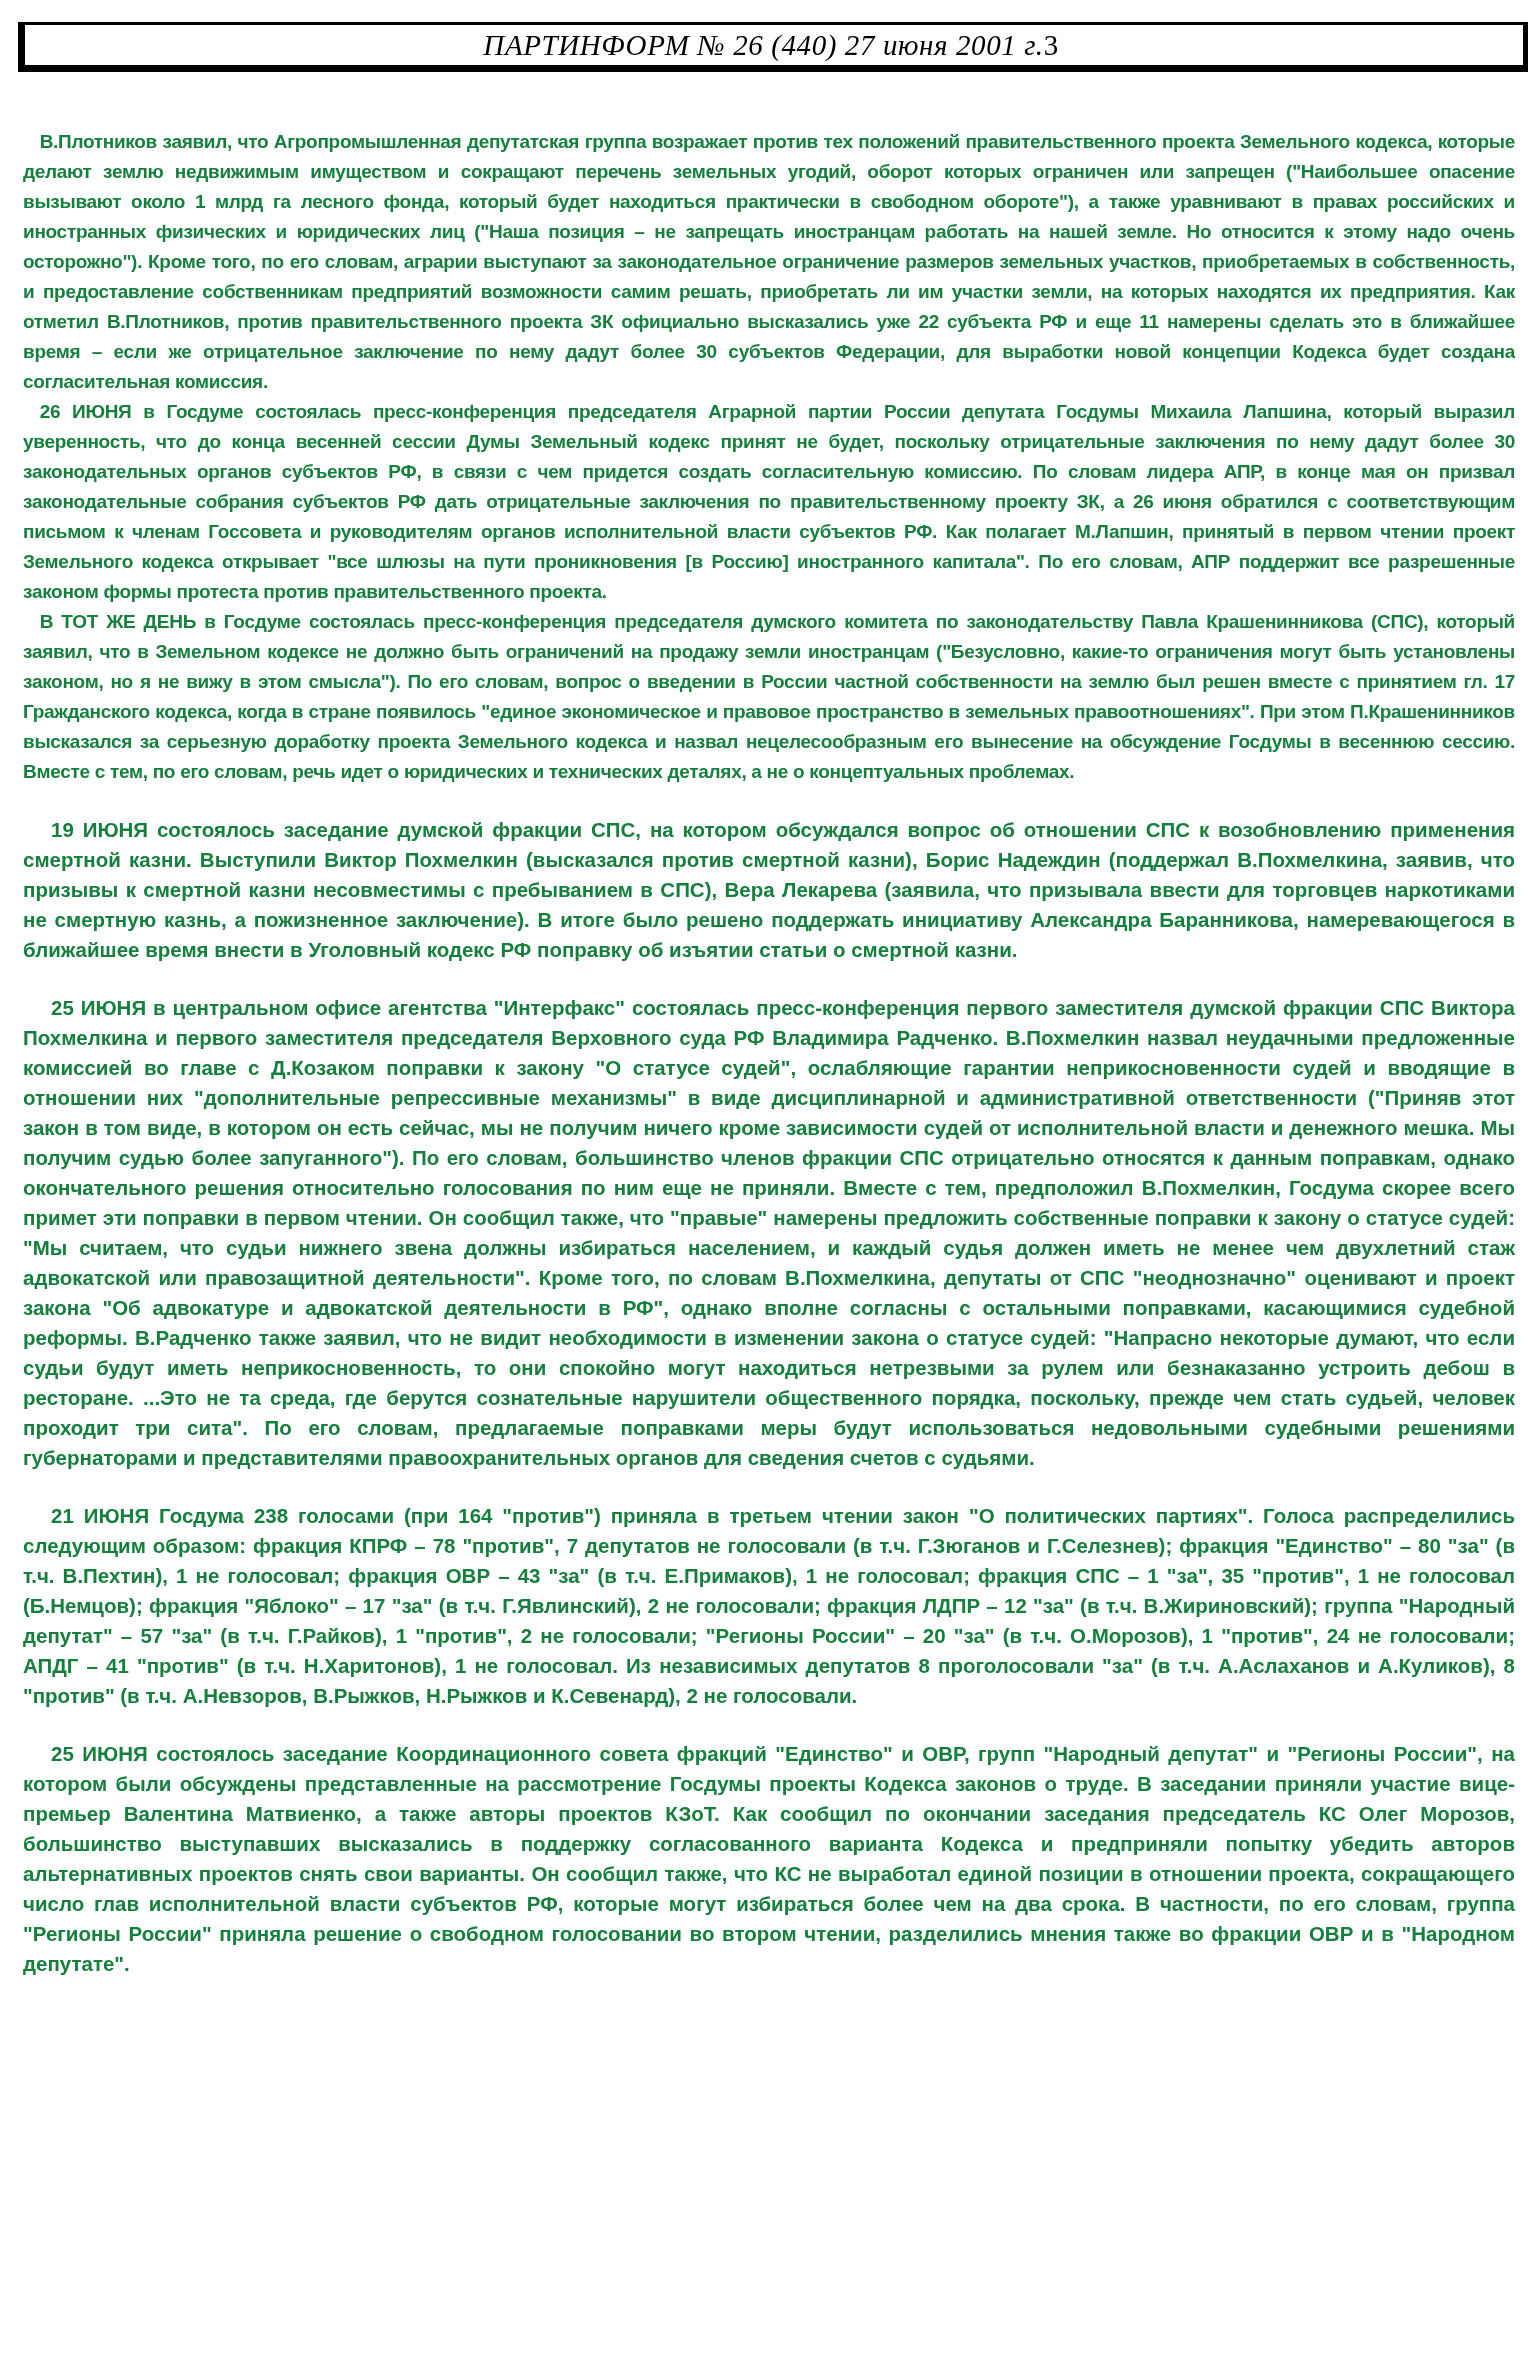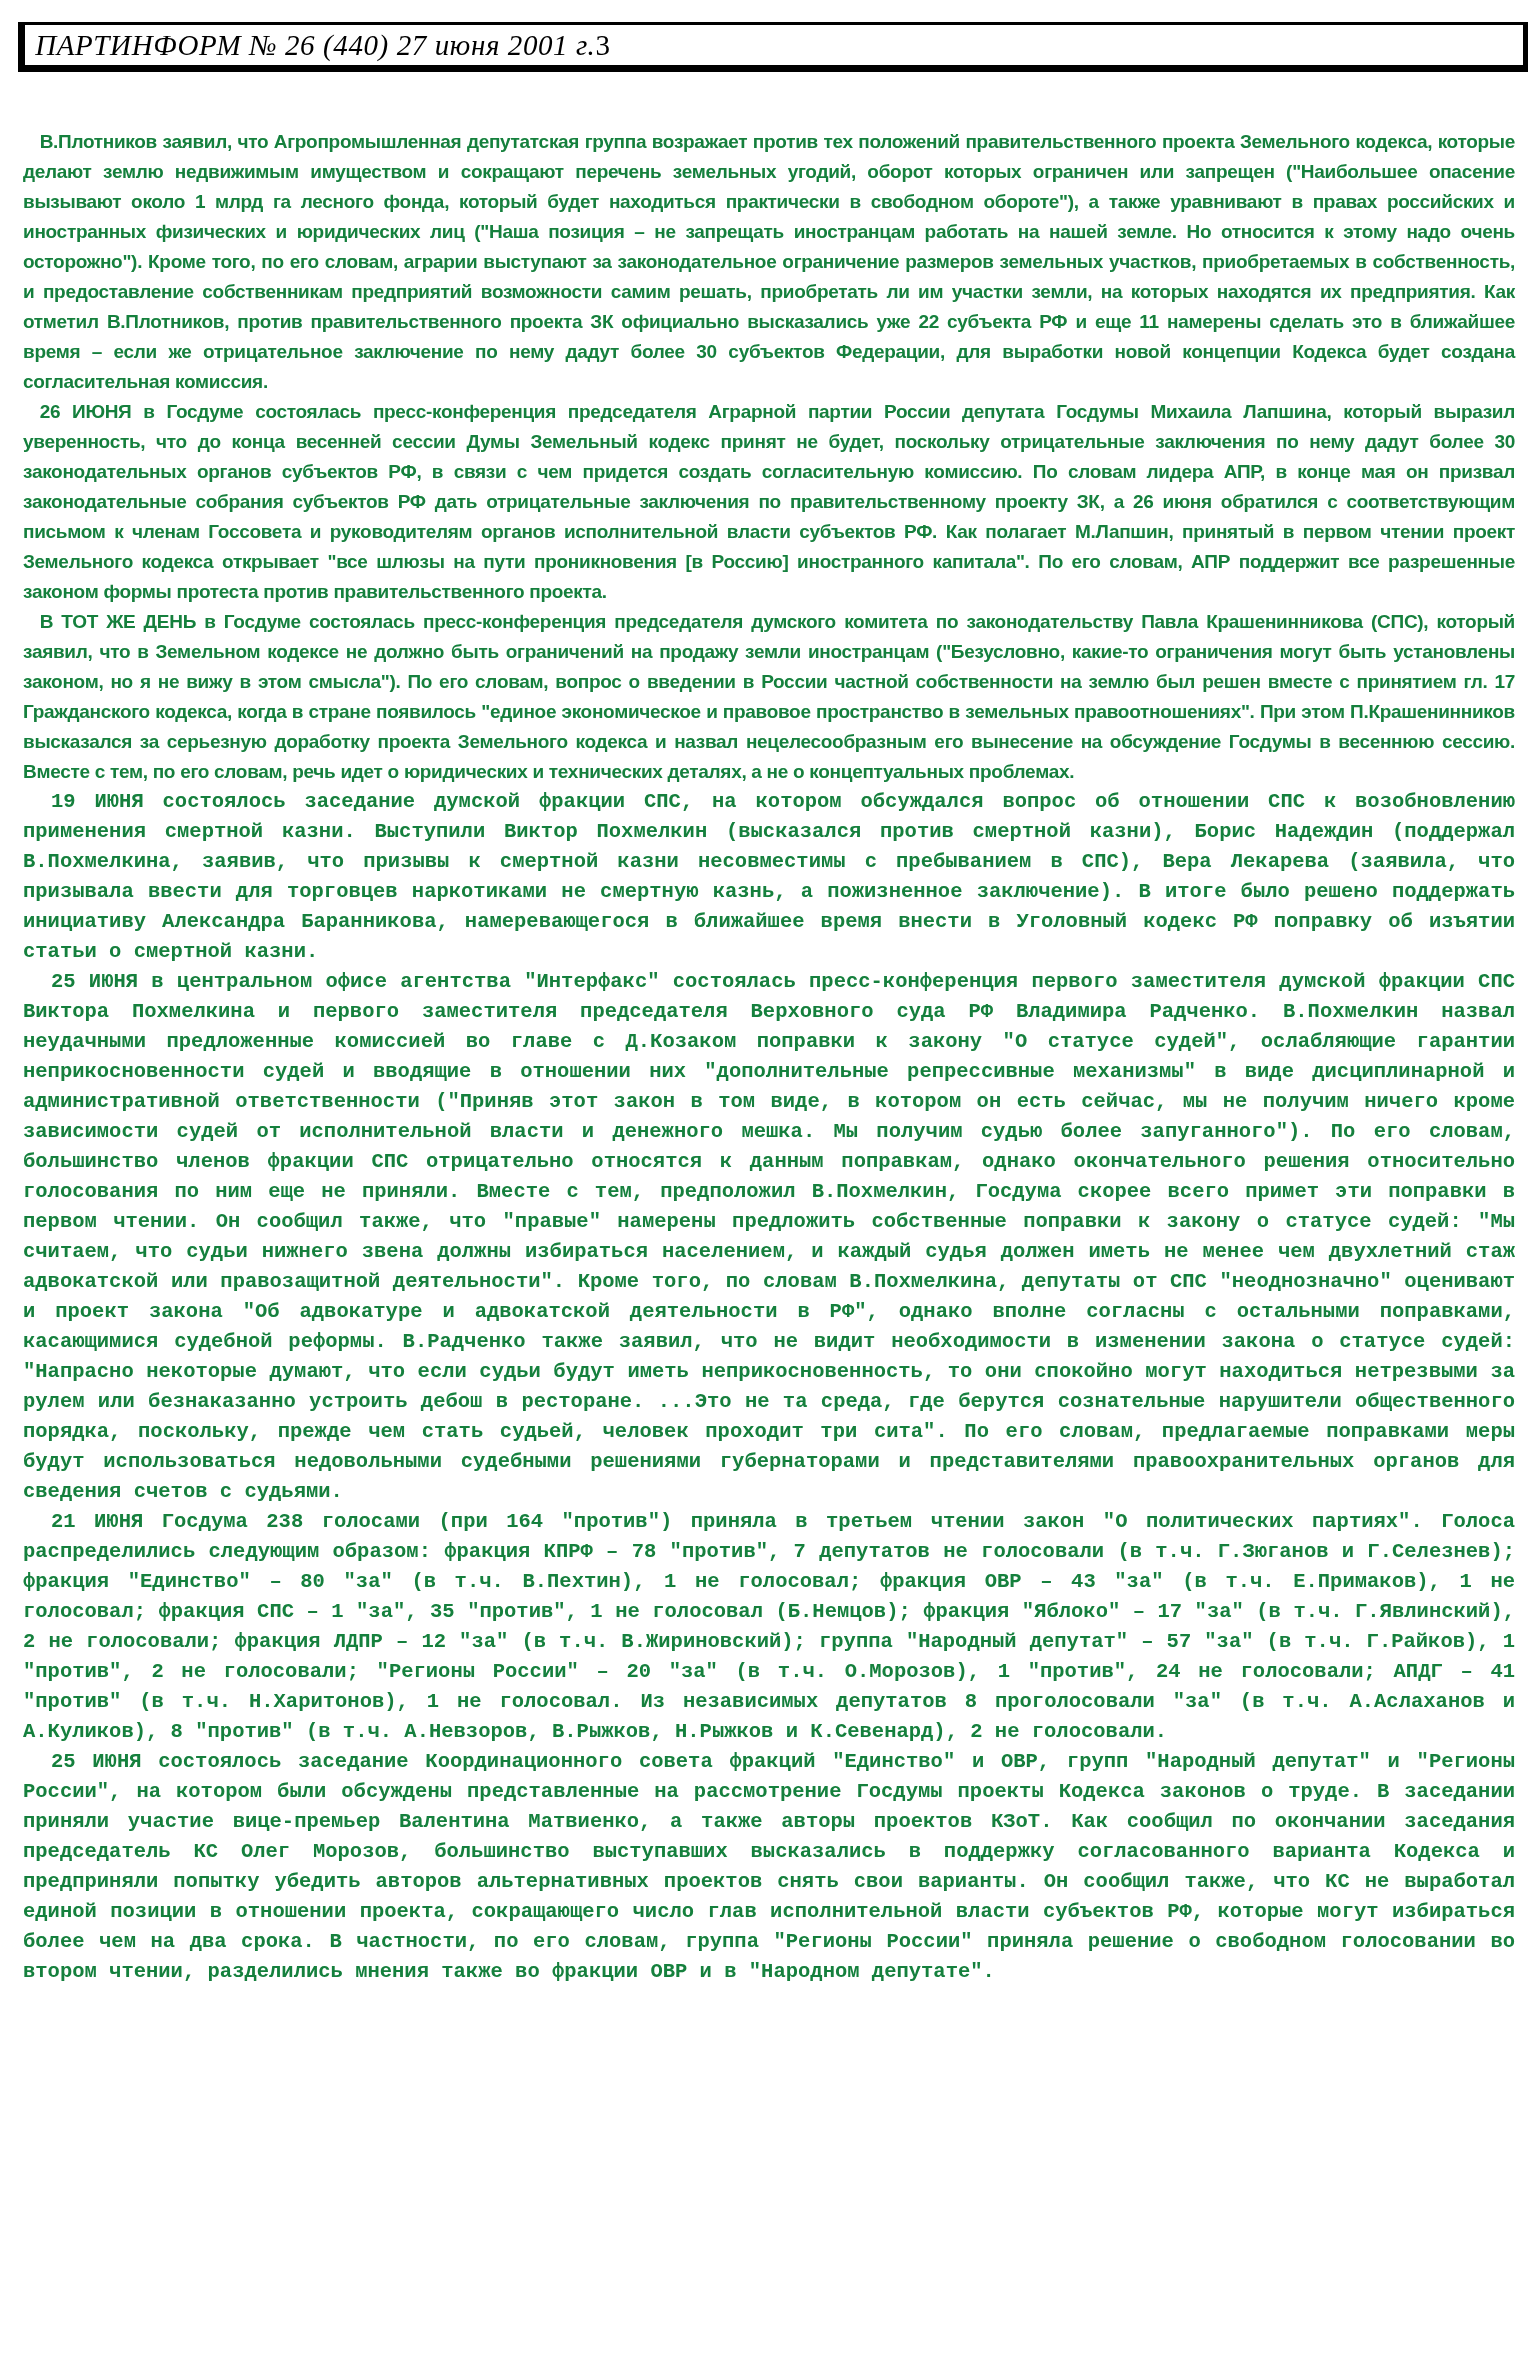--- a/index.html
+++ b/index.html
@@ -17,21 +17,21 @@
     position: absolute;
     left: 18px;
     right: 9px;
     top: 22px;
     height: 40px;
     border-style: solid;
     border-color: #000000;
     border-width: 3.2px 5.8px 7px 7px;
     display: flex;
     align-items: center;
-    justify-content: flex-start;
+    justify-content: center;
     padding: 0 16.7px 0 10.2px;
   }
   .masthead-title {
     font-family: "Liberation Serif", serif;
     font-style: italic;
     font-size: 29px;
     letter-spacing: 0.6px;
     white-space: nowrap;
   }
   .masthead-page {
@@ -53,24 +53,25 @@
     color: #15803d;
   }
   p.sans {
     font-family: "Liberation Sans", sans-serif;
     font-weight: bold;
     font-size: 19px;
     letter-spacing: -0.3px;
     text-indent: 16.7px;
   }
   p.serif {
-    font-family: Liberation Mono, monospace;
+    font-family: Liberation Sans, sans-serif;
     font-weight: bold;
     font-size: 20.5px;
     text-indent: 28px;
+    margin-top: 28px;
   }
 </style>
 </head>
 <body>
 
 <div class="page">
 
   <header class="masthead">
     <span class="masthead-title">ПАРТИНФОРМ № 26 (440) 27 июня 2001 г.</span>
     <span class="masthead-page">3</span>

